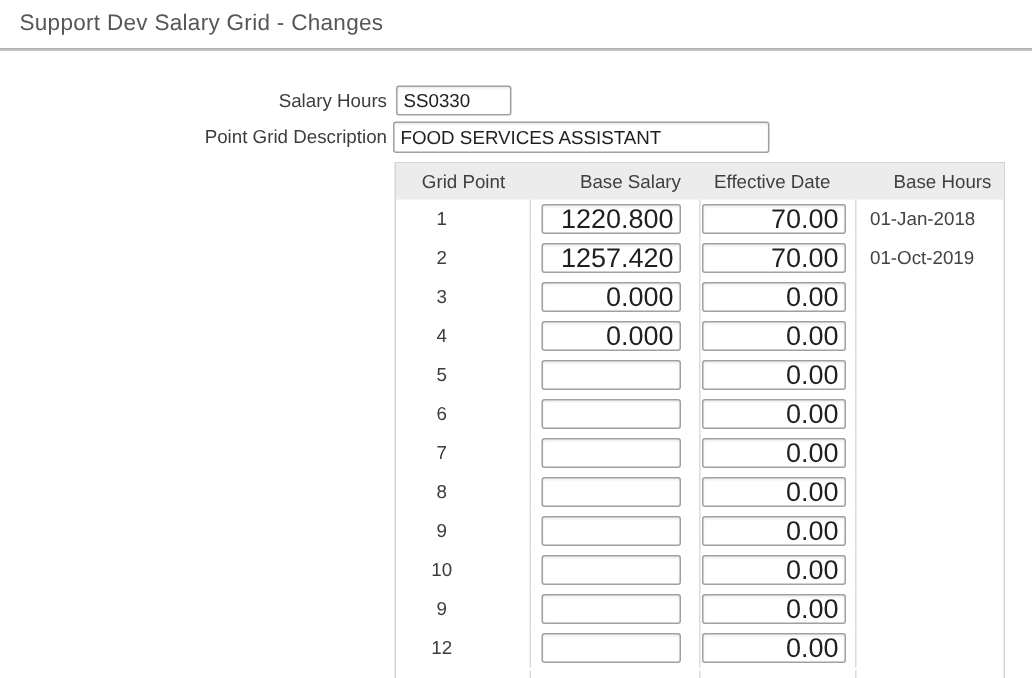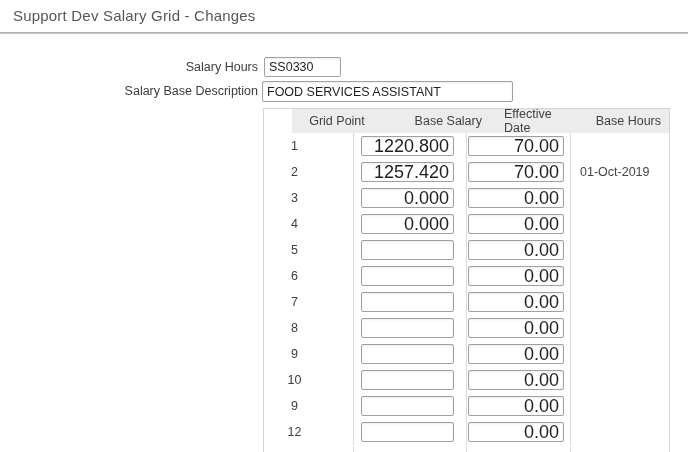--- a/index.html
+++ b/index.html
@@ -63,21 +63,20 @@
     border: 1px solid #d5d5d5;
     background: #ffffff;
   }
   .grid-header {
     display: flex;
     height: 24px;
     background: #ececec;
     align-items: center;
     font-size: 12.5px;
     color: #3f3f3f;
-    margin-left: 28px;
   }
   .grid-header .hcell { height: 100%; display: flex; align-items: center; }
   .h-gridpoint { width: 90px; justify-content: center; }
   .h-salary { width: 113px; justify-content: flex-end; padding-right: 13px; }
   .h-hours { width: 104px; justify-content: flex-end; padding-right: 8px; }
   .h-date { flex: 1; padding-left: 9px; }
 
   .grid-body { padding-bottom: 2px; }
   .grid-row {
     display: flex;
@@ -121,41 +120,44 @@
 <body>
 
 <div class="page">
 
   <div class="page-title">Support Dev Salary Grid - Changes</div>
   <div class="divider"></div>
 
   <label class="field-label" id="label-salary-grid">Salary Hours</label>
   <input class="form-input" id="input-salary-grid" type="text" value="SS0330" style="">
 
-  <label class="field-label" id="label-salary-grid-desc">Salary Base Description</label>
+  <label class="field-label" id="label-salary-grid-desc">Point Grid Description</label>
   <input class="form-input" id="input-salary-grid-desc" type="text" value="FOOD SERVICES ASSISTANT" style="">
 
   <div class="grid-table">
     <div class="grid-header">
       <div class="hcell h-gridpoint">Grid Point</div>
       <div class="hcell h-salary">Base Salary</div>
       <div class="hcell h-date">Effective Date</div>
       <div class="hcell h-hours">Base Hours</div>
     </div>
     <div class="grid-body" id="grid-body">
   <div class="grid-row">
     <div class="cell c-gridpoint">
       <span>1</span>
     </div>
     <div class="cell c-salary">
       <input class="num-input" type="text" value="1220.800" style="">
     </div>
     <div class="cell c-hours">
       <input class="num-input" type="text" value="70.00" style="">
     </div>
+    <div class="cell c-date">
+      <span>01-Jan-2018</span>
+    </div>
   </div>
 
   <div class="grid-row">
     <div class="cell c-gridpoint">
       <span>2</span>
     </div>
     <div class="cell c-salary">
       <input class="num-input" type="text" value="1257.420" style="">
     </div>
     <div class="cell c-hours">

